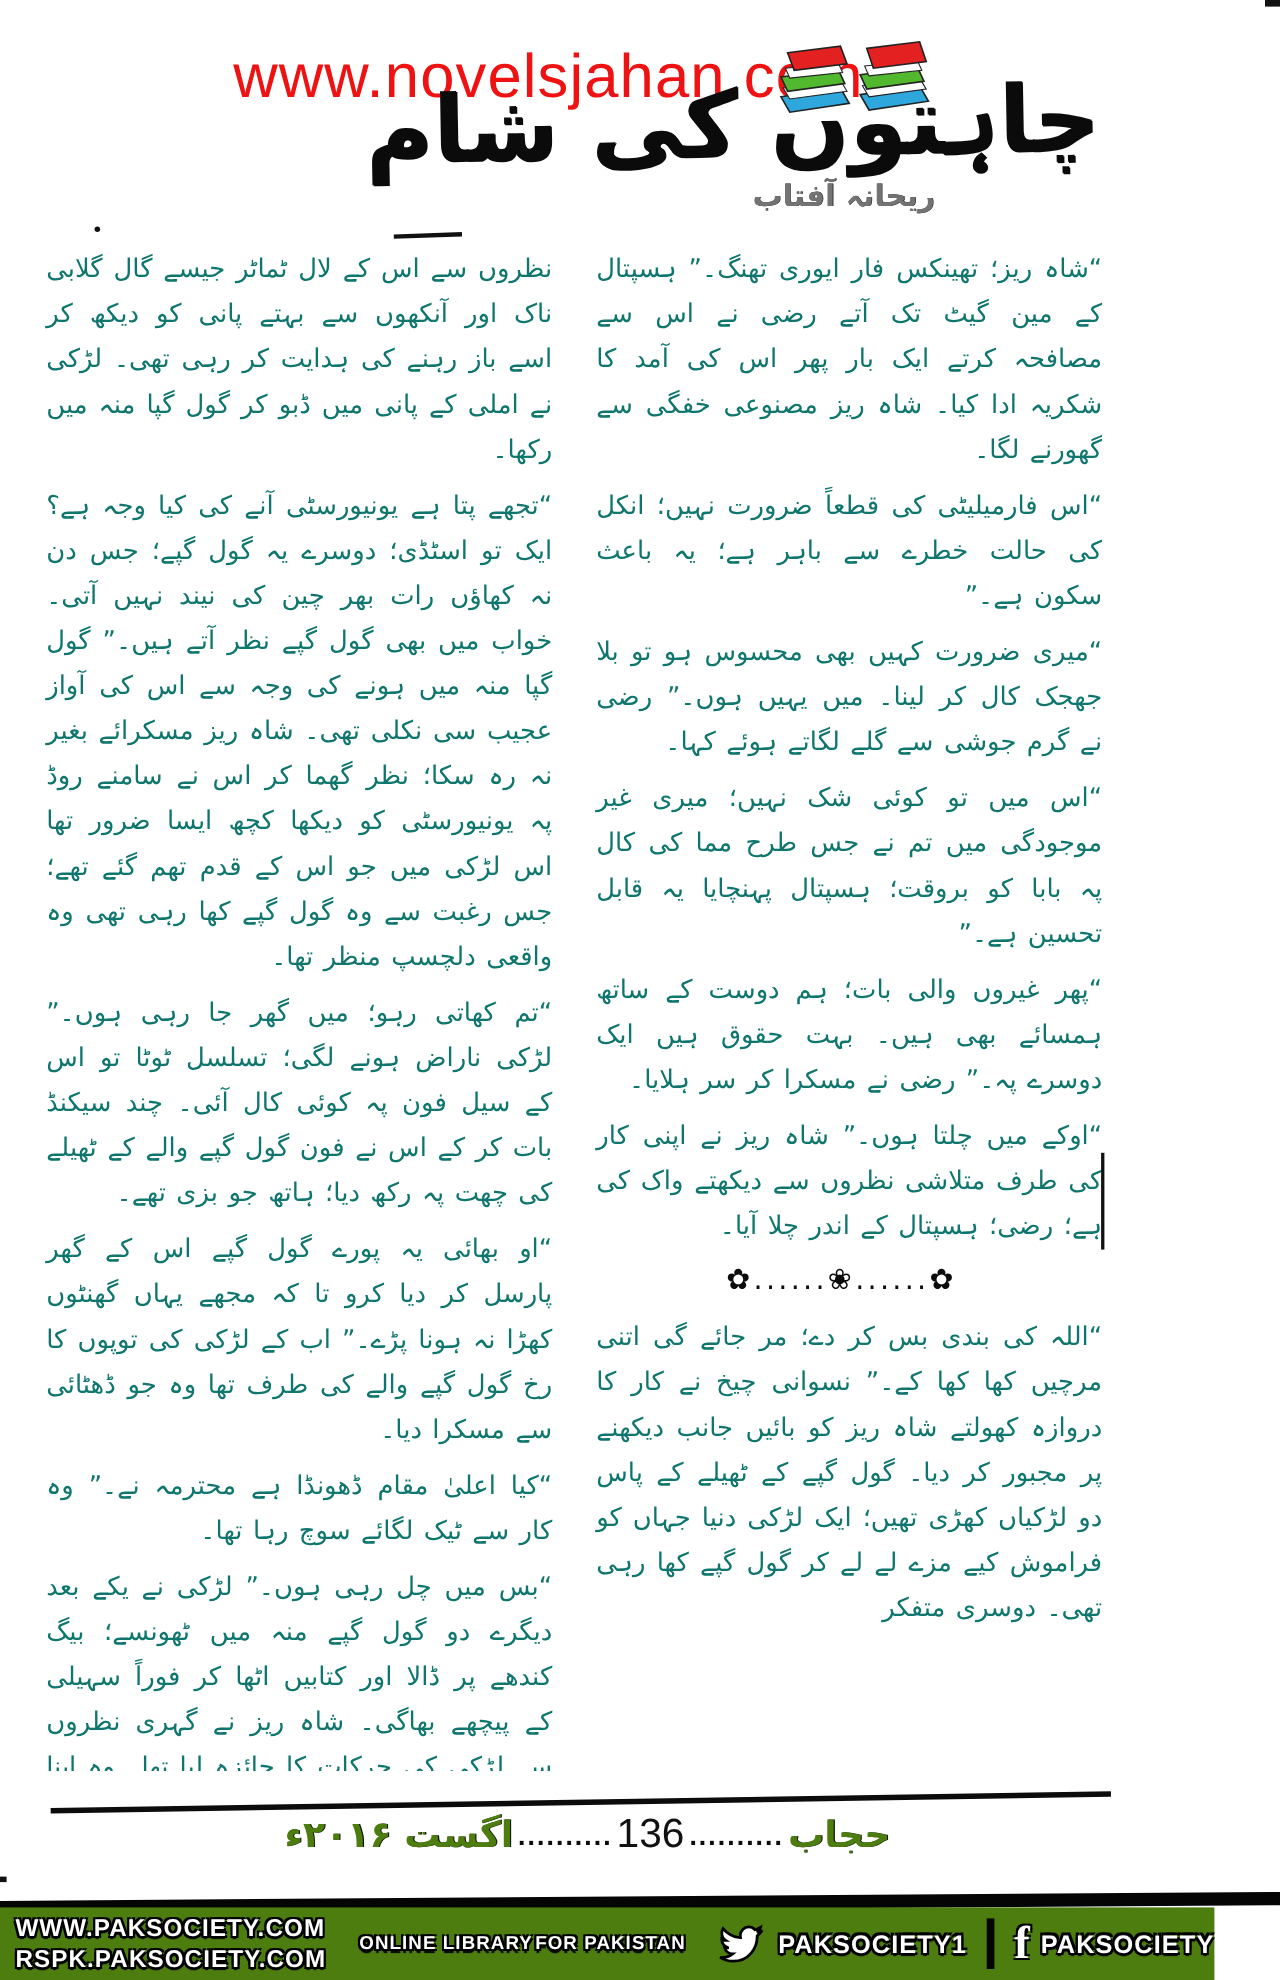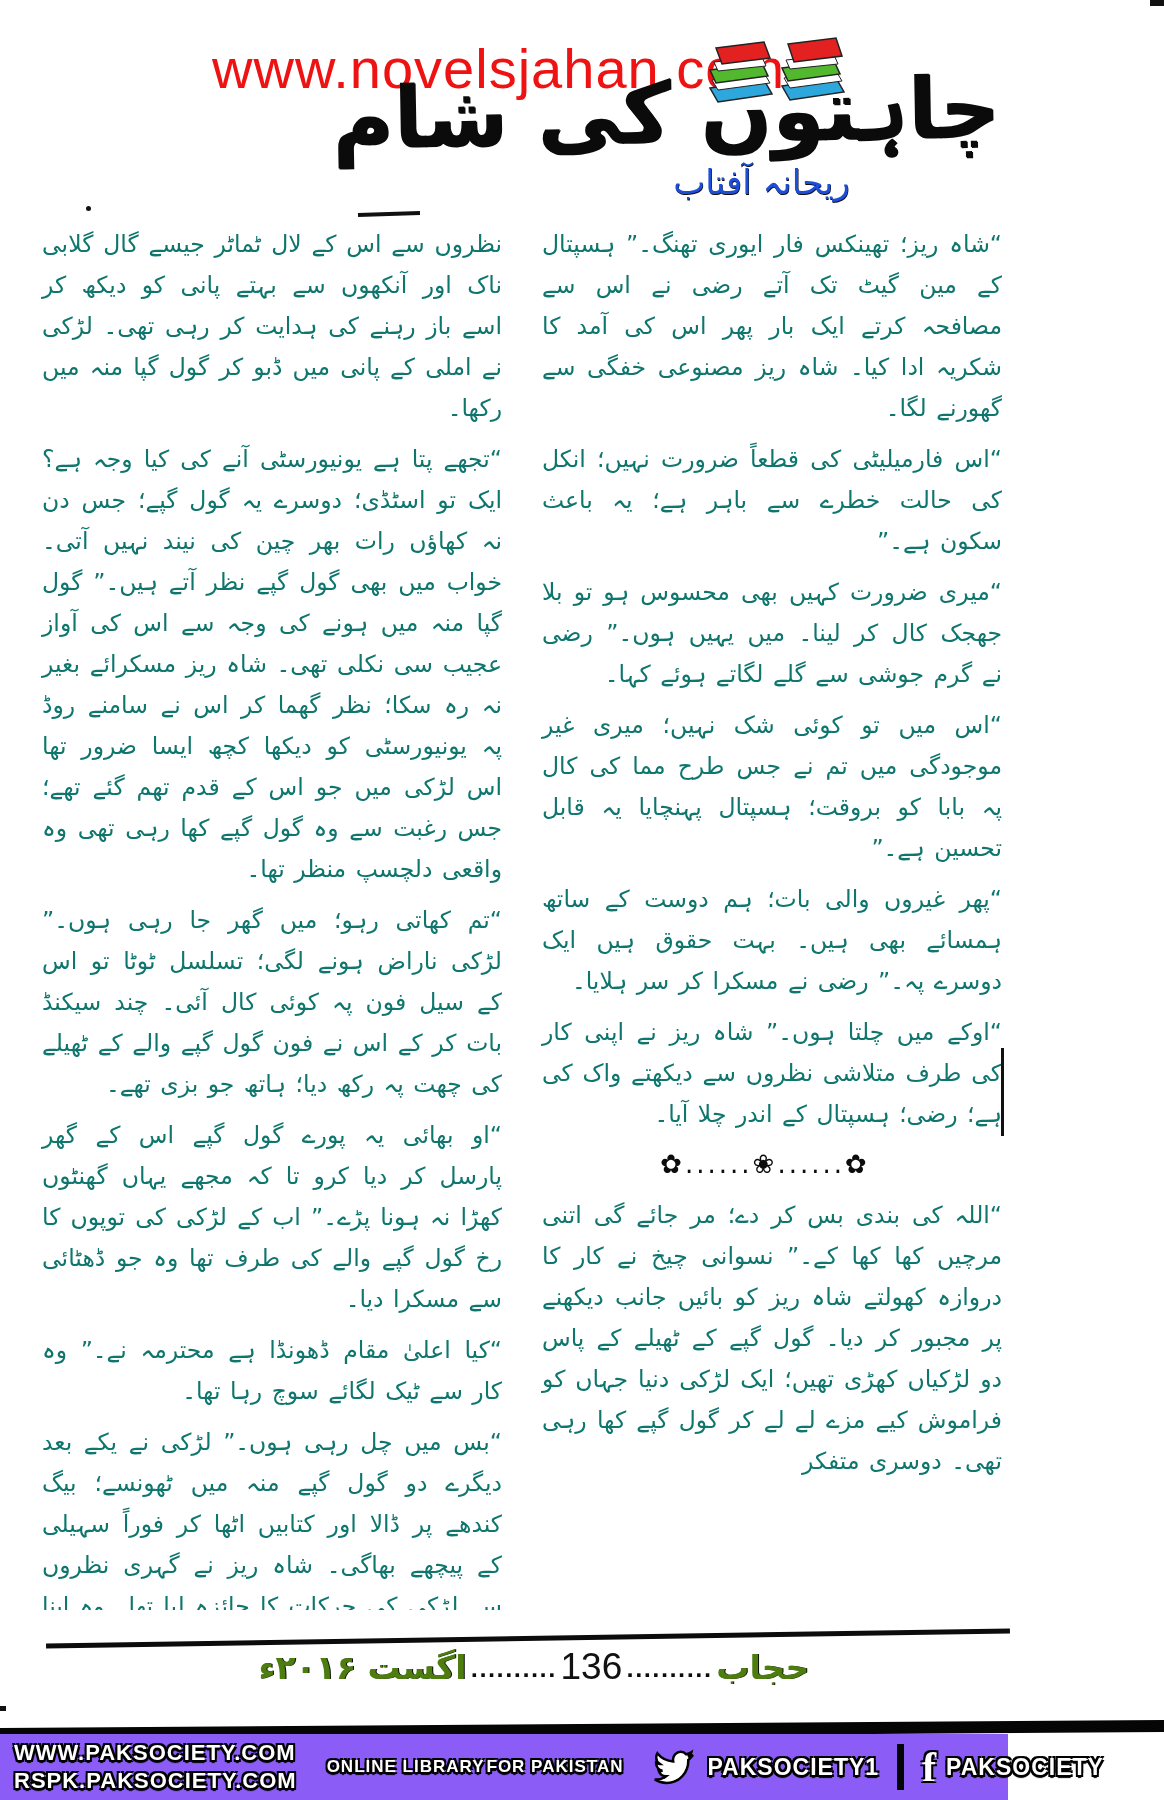--- a/index.html
+++ b/index.html
@@ -15,21 +15,21 @@
     font-size:56px;color:#ee1212;letter-spacing:1px;white-space:nowrap;
   }
   .books{position:absolute;left:700px;top:0px;}
   
   .title-block{position:absolute;top:72px;left:0;width:1000px;text-align:right;direction:rtl;}
   .book-title{
     font-size:84px;font-weight:bold;color:#0b0b0b;line-height:1.05;
     text-shadow:1px 1px 0 #0b0b0b;transform:rotate(-1deg);margin:0 0 2px 0;
   }
   .book-author{
-    font-size:34px;font-weight:normal;color:#1d4ed8;margin-right:150px;
+    font-size:27px;font-weight:bold;color:#737373;margin-right:150px;
     text-shadow:0.5px 0.5px 0 #0e0e0e;
   }
   
   .columns{
     position:absolute;top:224px;left:28px;width:974px;height:1386px;
     display:flex;direction:rtl;gap:26px;overflow:hidden;
   }
   .col{flex:1;direction:rtl;text-align:justify;}
   .para{
     margin:0 0 10px 14px;font-size:23.5px;line-height:41px;color:#0f766e;
@@ -53,22 +53,22 @@
     text-shadow:1px 0 0 #0c0c0c;
   }
   .footer-dots{font-size:20px;font-weight:bold;color:#0c0c0c;letter-spacing:1px;margin:0 4px;padding-top:6px;}
   .footer-page{font-family:"Liberation Sans",sans-serif;font-size:37px;color:#111;}
   
   .banner-edge{
     position:absolute;left:-10px;top:1724px;width:1190px;height:12px;
     background:#050505;transform:rotate(-0.4deg);
   }
   .banner{
-    position:absolute;left:0;top:1734px;width:1008px;height:66px;
-    background:#8b5cf6;display:flex;align-items:center;
+    position:absolute;left:0;top:1734px;width:1104px;height:66px;
+    background:#4d7c0f;display:flex;align-items:center;
   }
   .outline-text{
     color:#ffffff;font-family:"Liberation Sans",sans-serif;font-weight:bold;
     text-shadow:-2px -2px 0 #000,2px -2px 0 #000,-2px 2px 0 #000,2px 2px 0 #000,0 3px 1px #000;
     white-space:nowrap;
   }
   .banner-left{margin-left:14px;display:flex;flex-direction:column;gap:2px;}
   .banner-left .outline-text{font-size:22px;letter-spacing:1px;line-height:26px;}
   .banner-mid{margin-left:30px;display:flex;flex-direction:row;gap:2px;}
   .banner-mid .outline-text{font-size:17px;letter-spacing:1px;line-height:24px;}

